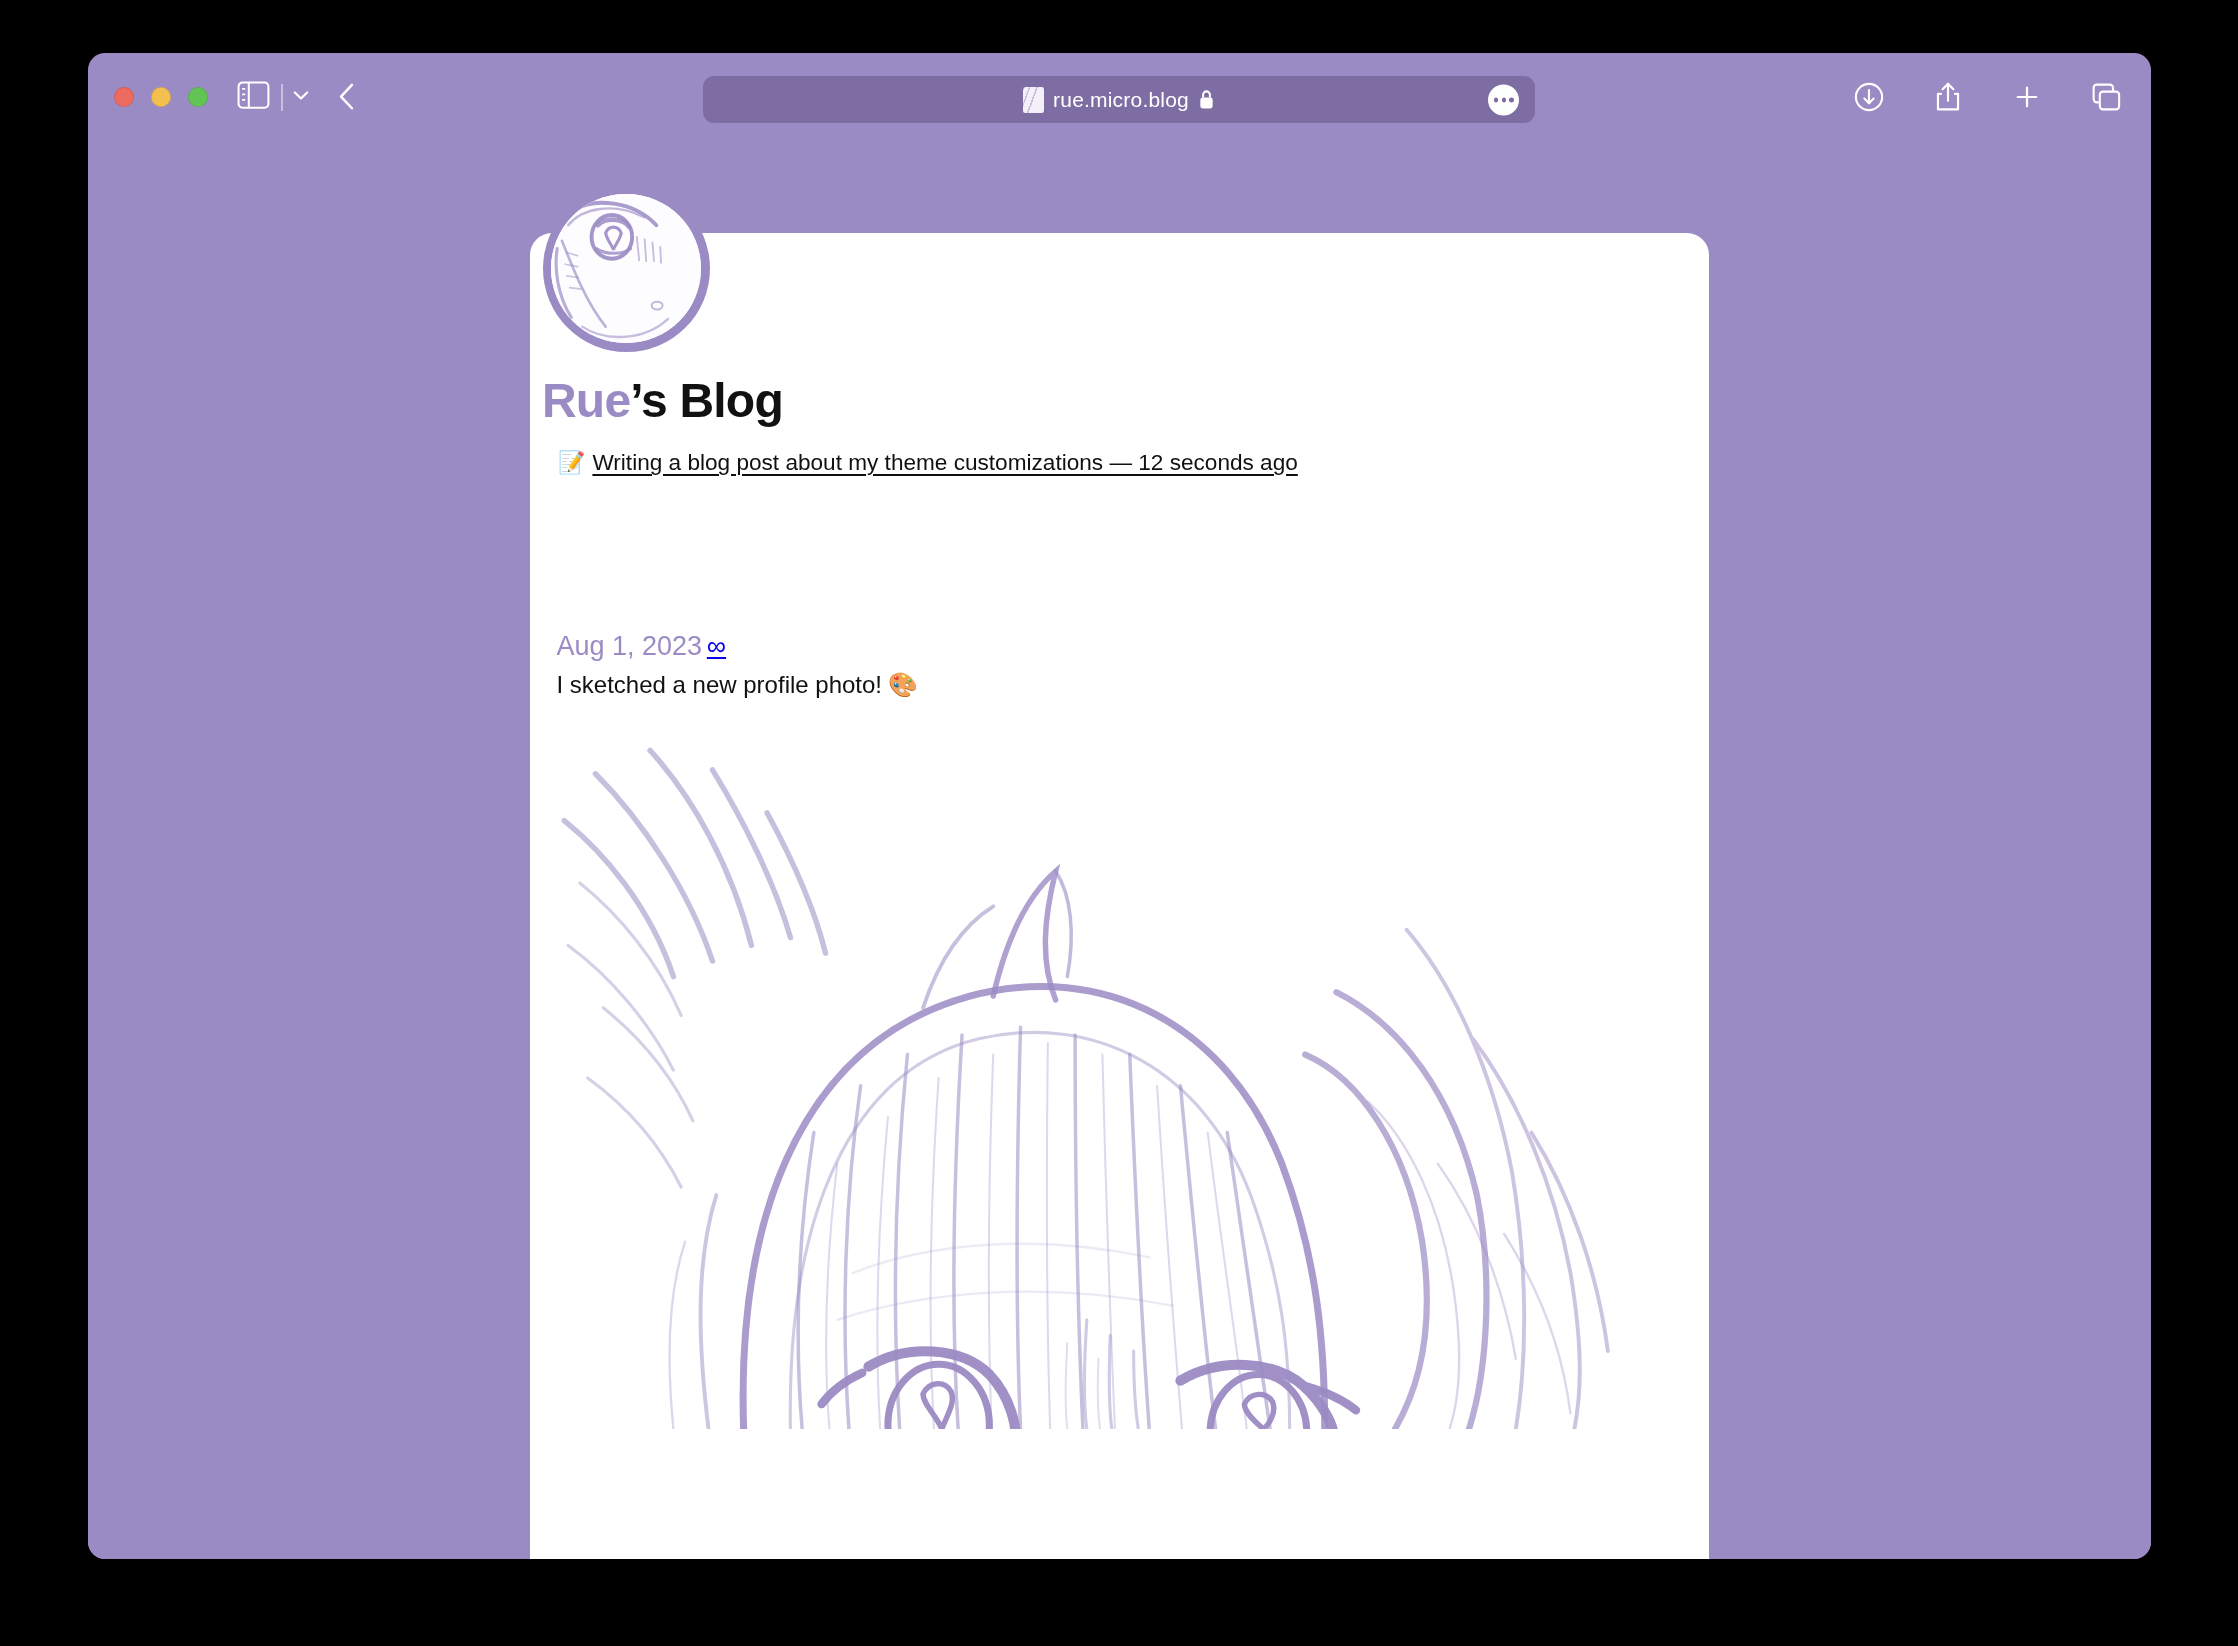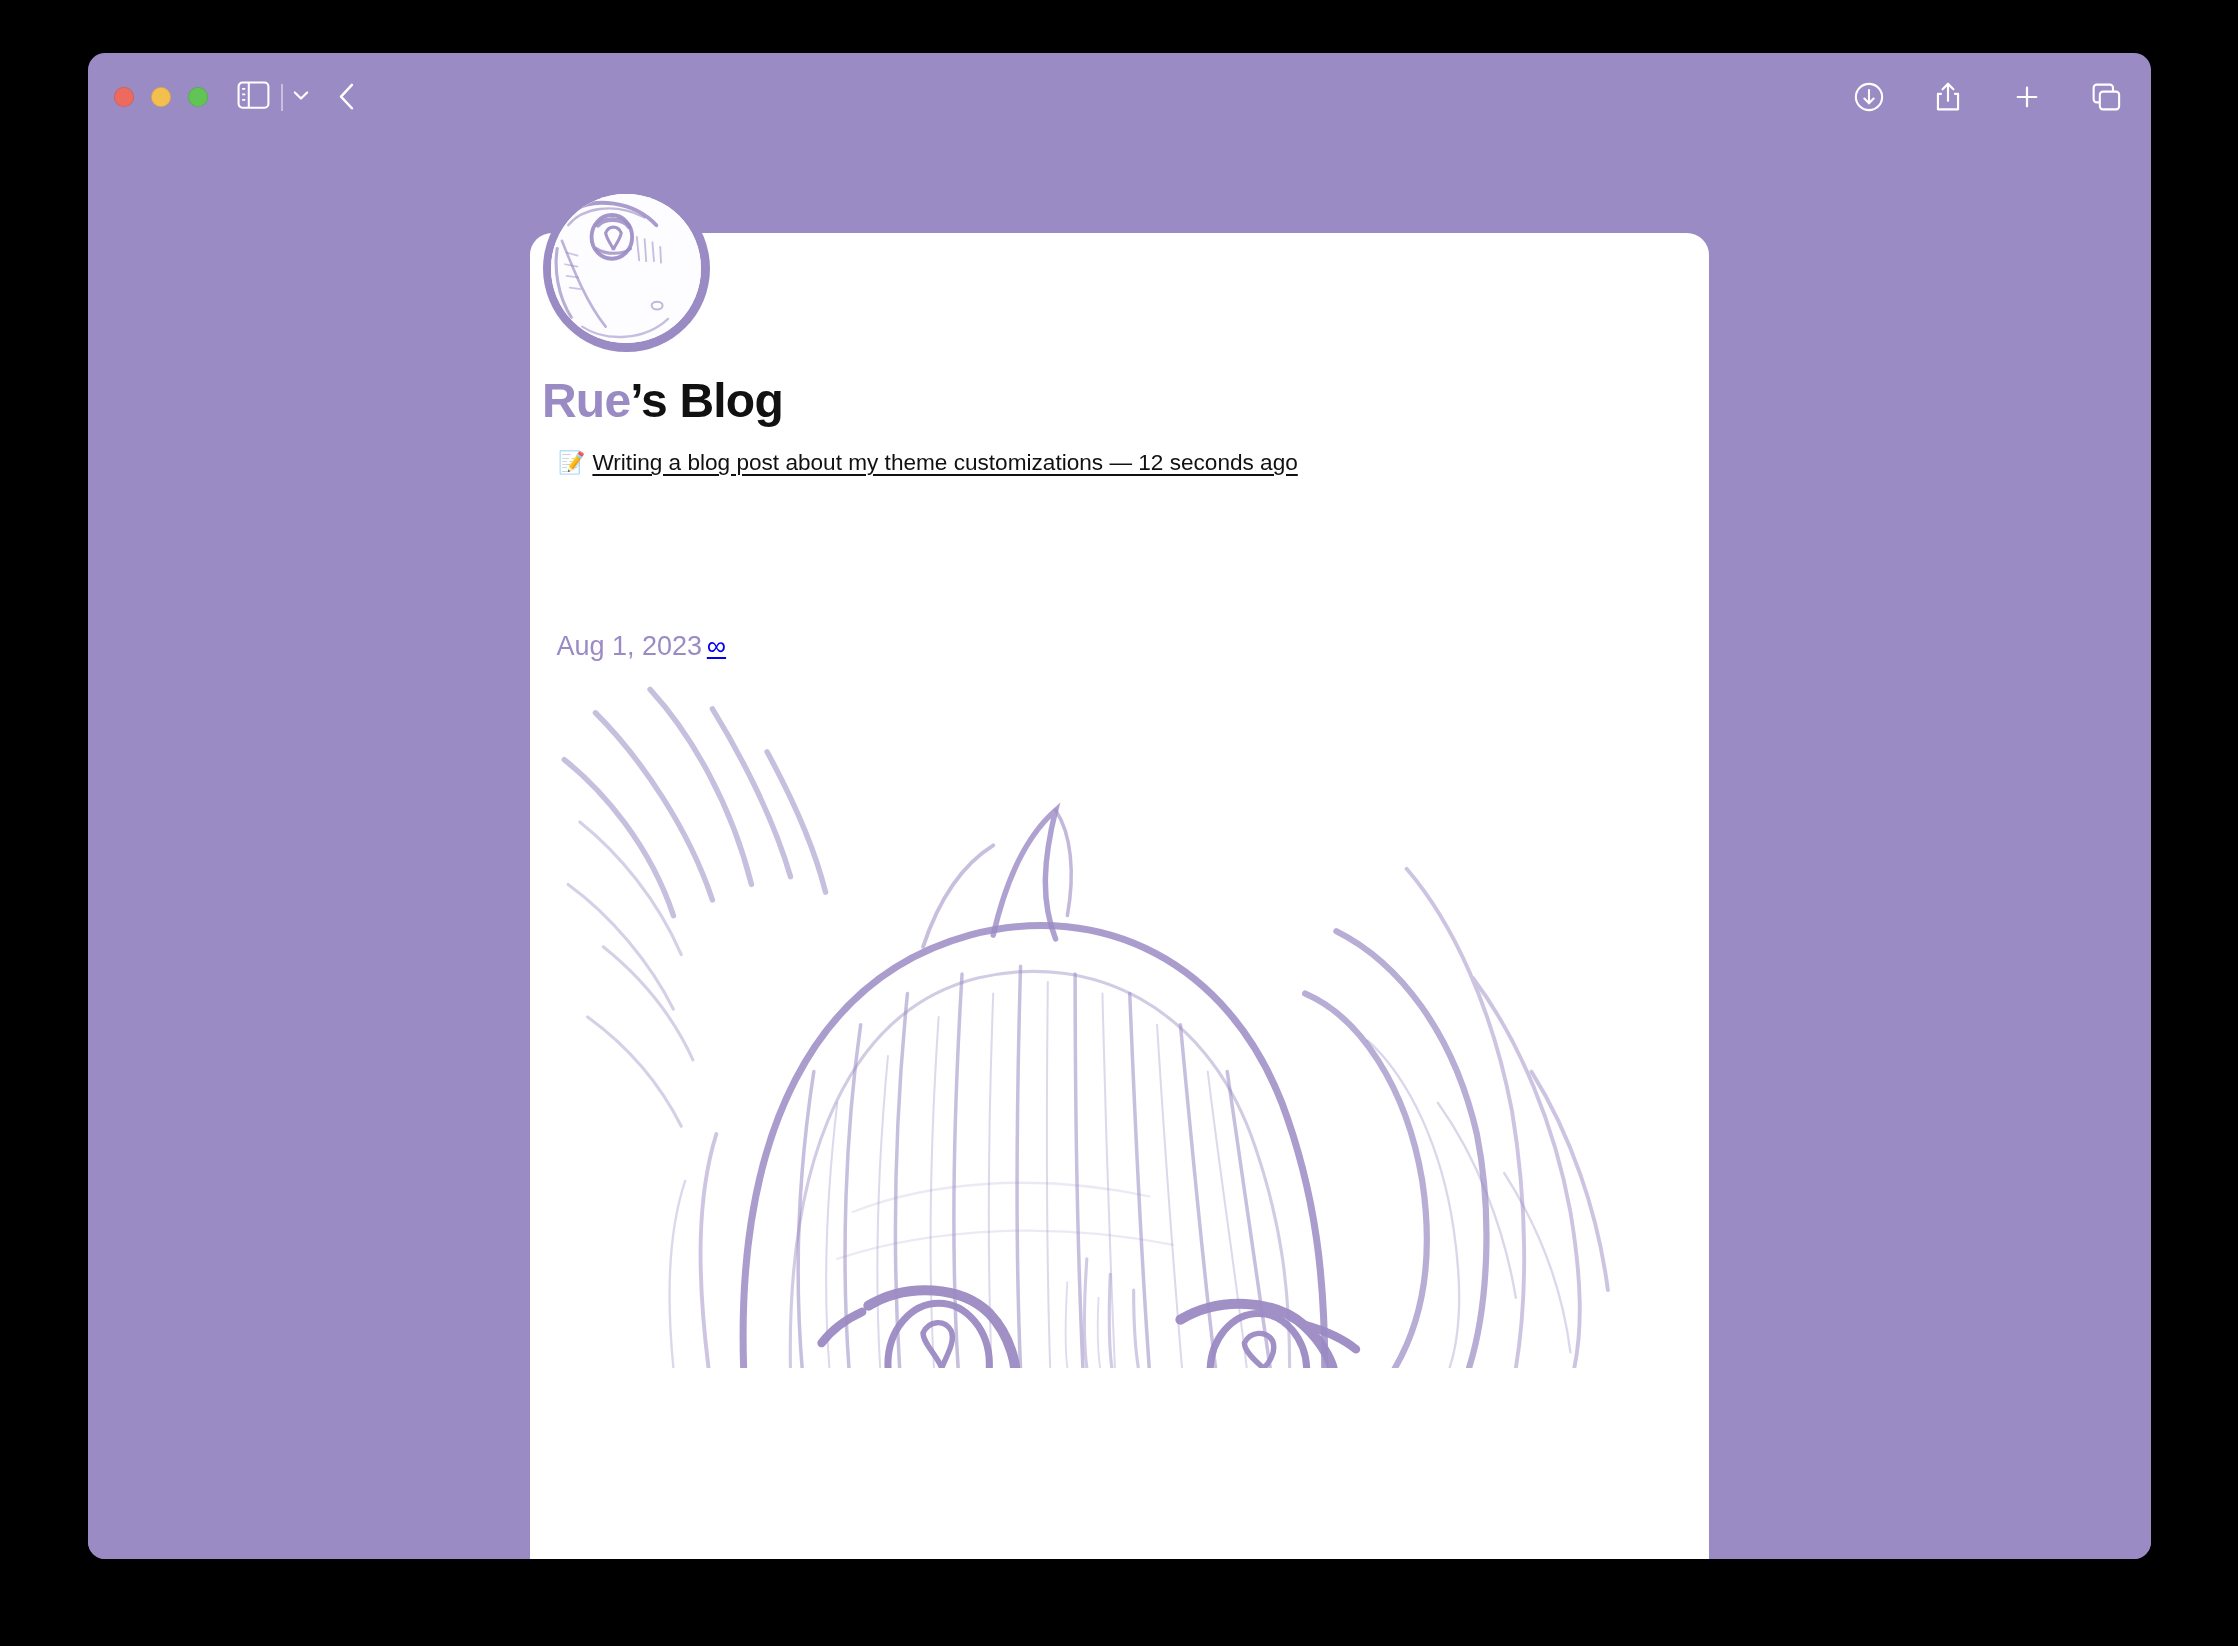--- a/index.html
+++ b/index.html
@@ -240,20 +240,35 @@
         <polyline points="5,7 13,15 21,7"></polyline>
       </svg>
     </div>
 
     <div class="back-btn">
       <svg viewBox="0 0 34 40" fill="none" stroke="#ffffff" stroke-width="3.2" stroke-linecap="round" stroke-linejoin="round">
         <polyline points="23,5 9,20 23,35"></polyline>
       </svg>
     </div>
 
+    <div id="url-bar">
+      <span id="url-favicon"></span>
+      <span id="url-text">rue.micro.blog</span>
+      <span id="lock-icon">
+        <svg width="17" height="21" viewBox="0 0 22 27" fill="none">
+          <rect x="3" y="11" width="16" height="14" rx="3" fill="#ffffff"></rect>
+          <path d="M6.6 11 V7.4 a4.4 4.4 0 0 1 8.8 0 V11" stroke="#ffffff" stroke-width="2.7" fill="none"></path>
+        </svg>
+      </span>
+      <span id="url-menu-btn">
+        <i></i>
+          <i></i>
+          <i></i>
+      </span>
+    </div>
 
     <div class="right-tools">
       <div>
         <svg viewBox="0 0 44 44" fill="none" stroke="#ffffff" stroke-width="2.7" stroke-linecap="round" stroke-linejoin="round">
           <circle cx="22" cy="22" r="17"></circle>
           <line x1="22" y1="13" x2="22" y2="30"></line>
           <polyline points="16,24 22,30 28,24"></polyline>
         </svg>
       </div>
       <div>
@@ -311,20 +326,21 @@
         <span id="status-emoji">📝</span>
         <a class="status-link" href="#">Writing a blog post about my theme customizations — 12 seconds ago</a>
       </div>
 
 
       <article id="post">
         <div id="post-date">
           <span>Aug 1, 2023</span><a class="permalink" href="#">∞</a>
         </div>
 
+        <p class="post-para">I sketched a new profile photo! 🎨</p>
 
         <div id="post-image">
           <svg viewBox="0 0 1354 900" preserveAspectRatio="xMidYMin slice">
             <rect width="1354" height="900" fill="#ffffff"></rect>
 
             <g fill="none" stroke="#9b8bc4" stroke-linecap="round">
 
               <g stroke-width="7" opacity=".55">
                 <path d="M10 120 C60 160 120 230 150 320"></path>
                 <path d="M50 60 C110 120 170 210 200 300"></path>

